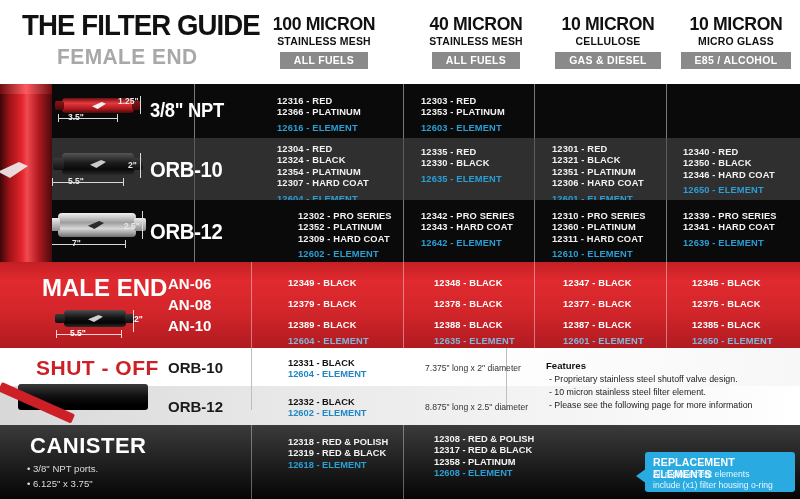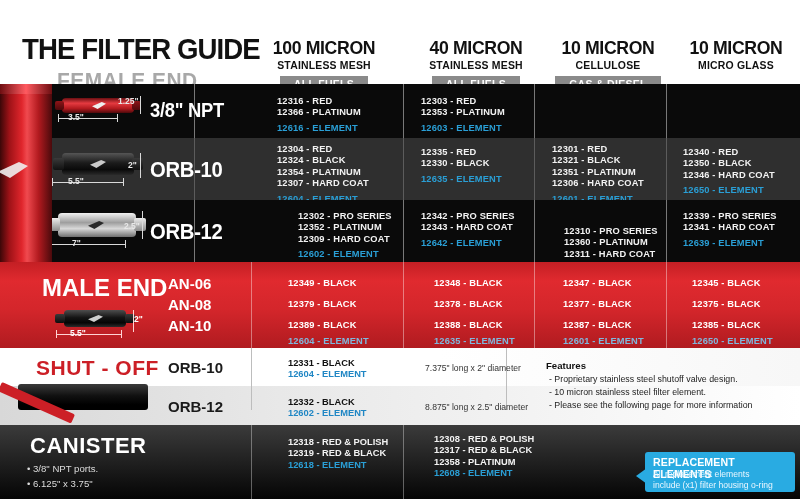--- a/index.html
+++ b/index.html
@@ -8,21 +8,21 @@
     background: #fff;
     font-family: "Liberation Sans", sans-serif;
     overflow: hidden;
   }
   #page {
     position: relative; width: 800px; height: 499px;
     background: #fff;
   }
 
   
-  .header { position: absolute; left: 0; top: 0; width: 800px; height: 84px; background: #fff; margin-top: 24px; }
+  .header { position: absolute; left: 0; top: 0; width: 800px; height: 84px; background: #fff; }
   .title {
     position: absolute; left: 22px; top: 8px;
     font-family: "Liberation Sans Narrow", "Liberation Sans", sans-serif;
     font-weight: bold; font-size: 30px; letter-spacing: -1.0px;
     color: #111; transform: scaleX(0.92); transform-origin: left top;
   }
   .subtitle {
     position: absolute; left: 57px; top: 44px;
     font-family: "Liberation Sans Narrow", "Liberation Sans", sans-serif;
     font-weight: bold; font-size: 22px; letter-spacing: 0.5px;
@@ -184,20 +184,21 @@
       <div class="fuel">ALL FUELS</div>
     </div>
     <div class="colhead" style="left:528px;">
       <div class="micron">10 MICRON</div>
       <div class="media">CELLULOSE</div>
       <div class="fuel">GAS &amp; DIESEL</div>
     </div>
     <div class="colhead" style="left:656px;">
       <div class="micron">10 MICRON</div>
       <div class="media">MICRO GLASS</div>
+      <div class="fuel">E85 / ALCOHOL</div>
     </div>
   </div>
 
   <div class="band row-dark" style="top:84px;height:54px;">
     <div class="vdiv" style="left:194px;"></div>
     <div class="vdiv" style="left:403px;"></div>
     <div class="vdiv" style="left:534px;"></div>
     <div class="vdiv" style="left:666px;"></div>
 
     <div class="filt" style="left:62px; top:14px; width:72px; height:15px;
@@ -308,21 +309,21 @@
       <div>12309 - HARD COAT</div>
       <div class="el elgap">12602 - ELEMENT</div>
     </div>
 
     <div class="cell" style="left:421px;top:11px;">
       <div>12342 - PRO SERIES</div>
       <div>12343 - HARD COAT</div>
       <div class="el elgap">12642 - ELEMENT</div>
     </div>
 
-    <div class="cell" style="left:564px;top:11px;margin-top:15px;">
+    <div class="cell" style="left:552px;top:11px;">
       <div>12310 - PRO SERIES</div>
       <div>12360 - PLATINUM</div>
       <div>12311 - HARD COAT</div>
       <div class="el elgap">12610 - ELEMENT</div>
     </div>
 
     <div class="cell" style="left:683px;top:11px;">
       <div>12339 - PRO SERIES</div>
       <div>12341 - HARD COAT</div>
       <div class="el elgap">12639 - ELEMENT</div>

